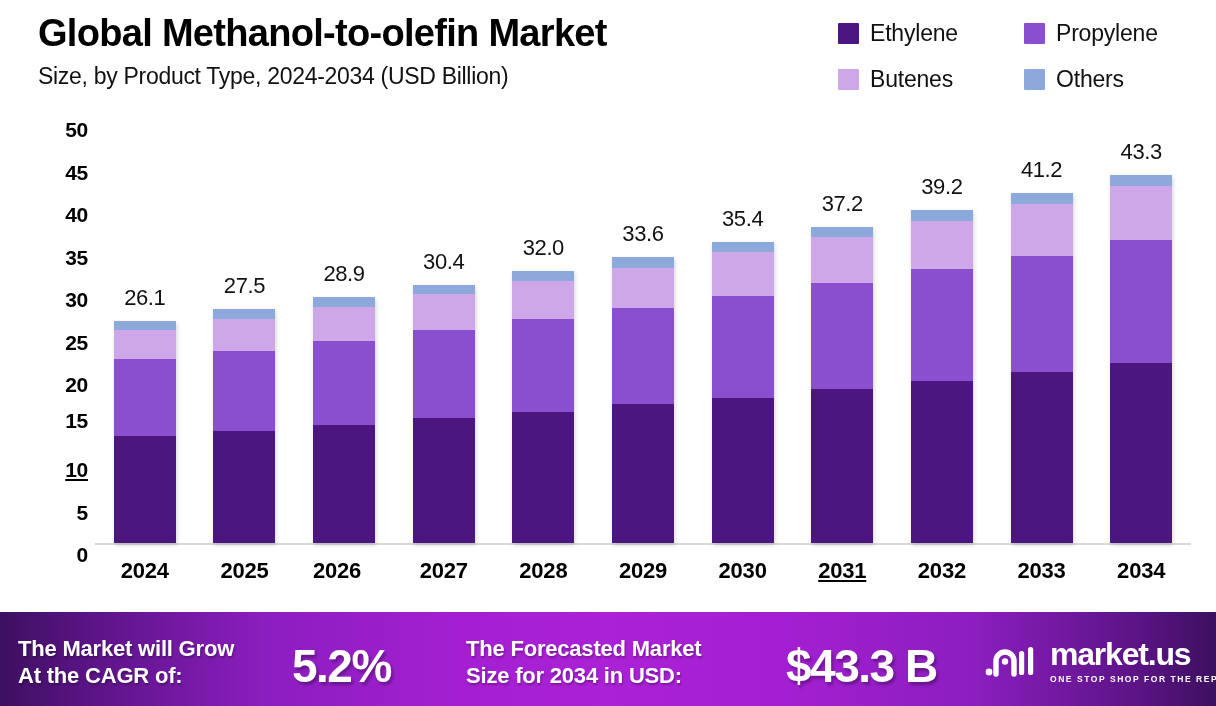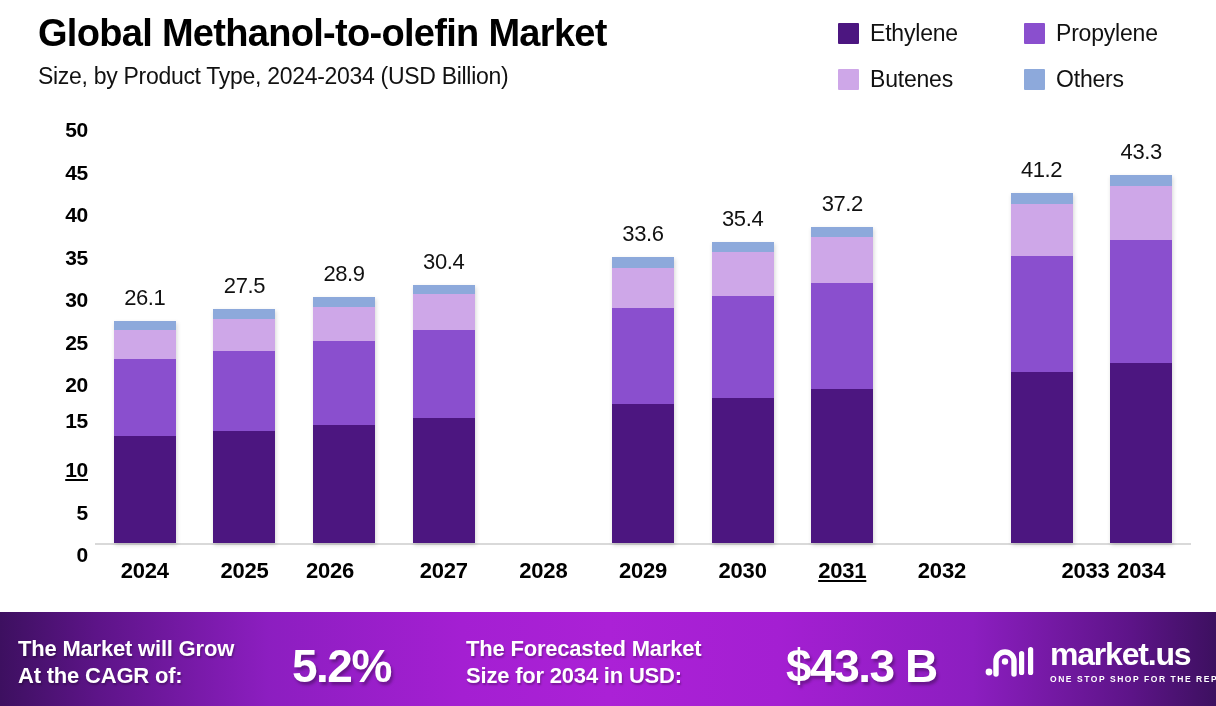--- a/index.html
+++ b/index.html
@@ -297,20 +297,29 @@
         </div>
         <div class="bar-group" style="left: 298.909px;">
           <div class="bar">
             <div class="seg" style="height: 9.35px; background: rgb(141, 169, 219);"></div>
             <div class="seg" style="height: 35.7px; background: rgb(206, 167, 232);"></div>
             <div class="seg" style="height: 88.4px; background: rgb(138, 79, 206);"></div>
             <div class="seg" style="height: 124.95px; background: rgb(76, 22, 128);"></div>
           </div>
           <div class="bar-value" style="top: 130.6px;">30.4</div>
         </div>
+        <div class="bar-group" style="left: 398.545px;">
+          <div class="bar">
+            <div class="seg" style="height: 10.2px; background: rgb(141, 169, 219);"></div>
+            <div class="seg" style="height: 38.25px; background: rgb(206, 167, 232);"></div>
+            <div class="seg" style="height: 92.65px; background: rgb(138, 79, 206);"></div>
+            <div class="seg" style="height: 130.9px; background: rgb(76, 22, 128);"></div>
+          </div>
+          <div class="bar-value" style="top: 117px;">32.0</div>
+        </div>
         <div class="bar-group" style="left: 498.182px;">
           <div class="bar">
             <div class="seg" style="height: 10.2px; background: rgb(141, 169, 219);"></div>
             <div class="seg" style="height: 40.8px; background: rgb(206, 167, 232);"></div>
             <div class="seg" style="height: 96.05px; background: rgb(138, 79, 206);"></div>
             <div class="seg" style="height: 138.55px; background: rgb(76, 22, 128);"></div>
           </div>
           <div class="bar-value" style="top: 103.4px;">33.6</div>
         </div>
         <div class="bar-group" style="left: 597.818px;">
@@ -324,20 +333,29 @@
         </div>
         <div class="bar-group" style="left: 697.455px;">
           <div class="bar">
             <div class="seg" style="height: 10.2px; background: rgb(141, 169, 219);"></div>
             <div class="seg" style="height: 45.9px; background: rgb(206, 167, 232);"></div>
             <div class="seg" style="height: 106.25px; background: rgb(138, 79, 206);"></div>
             <div class="seg" style="height: 153.85px; background: rgb(76, 22, 128);"></div>
           </div>
           <div class="bar-value" style="top: 72.8px;">37.2</div>
         </div>
+        <div class="bar-group" style="left: 797.091px;">
+          <div class="bar">
+            <div class="seg" style="height: 11.05px; background: rgb(141, 169, 219);"></div>
+            <div class="seg" style="height: 48.45px; background: rgb(206, 167, 232);"></div>
+            <div class="seg" style="height: 111.35px; background: rgb(138, 79, 206);"></div>
+            <div class="seg" style="height: 162.35px; background: rgb(76, 22, 128);"></div>
+          </div>
+          <div class="bar-value" style="top: 55.8px;">39.2</div>
+        </div>
         <div class="bar-group" style="left: 896.727px;">
           <div class="bar">
             <div class="seg" style="height: 11.05px; background: rgb(141, 169, 219);"></div>
             <div class="seg" style="height: 51.85px; background: rgb(206, 167, 232);"></div>
             <div class="seg" style="height: 116.45px; background: rgb(138, 79, 206);"></div>
             <div class="seg" style="height: 170.85px; background: rgb(76, 22, 128);"></div>
           </div>
           <div class="bar-value" style="top: 38.8px;">41.2</div>
         </div>
         <div class="bar-group" style="left: 996.364px;">
@@ -346,28 +364,28 @@
             <div class="seg" style="height: 54.4px; background: rgb(206, 167, 232);"></div>
             <div class="seg" style="height: 122.4px; background: rgb(138, 79, 206);"></div>
             <div class="seg" style="height: 180.2px; background: rgb(76, 22, 128);"></div>
           </div>
           <div class="bar-value" style="top: 20.95px;">43.3</div>
         </div>
       </div>
     <div class="x-axis" id="x-axis">
         <div class="x-tick" style="left: 49.8182px;">2024</div>
         <div class="x-tick" style="left: 149.455px;">2025</div>
-        <div class="x-tick" style="left: 235px;">2026</div>
+        <div class="x-tick" style="left: 242px;">2026</div>
         <div class="x-tick" style="left: 348.727px;">2027</div>
         <div class="x-tick" style="left: 448.364px;">2028</div>
         <div class="x-tick" style="left: 548px;">2029</div>
         <div class="x-tick" style="left: 647.636px;">2030</div>
         <div class="x-tick" style="left: 747.273px; text-decoration: underline;">2031</div>
         <div class="x-tick" style="left: 846.909px;">2032</div>
-        <div class="x-tick" style="left: 946.545px; margin-left: 44px;">2033</div>
+        <div class="x-tick" style="left: 946.545px;">2033</div>
         <div class="x-tick" style="left: 1046.18px;">2034</div>
       </div>
   </div>
 
   <div class="banner">
     <div class="banner-text bn-cagr-label">
       <span>The Market will Grow</span><br>
       <span>At the CAGR of:</span>
     </div>
     <div class="banner-big bn-cagr-value">5.2%</div>

